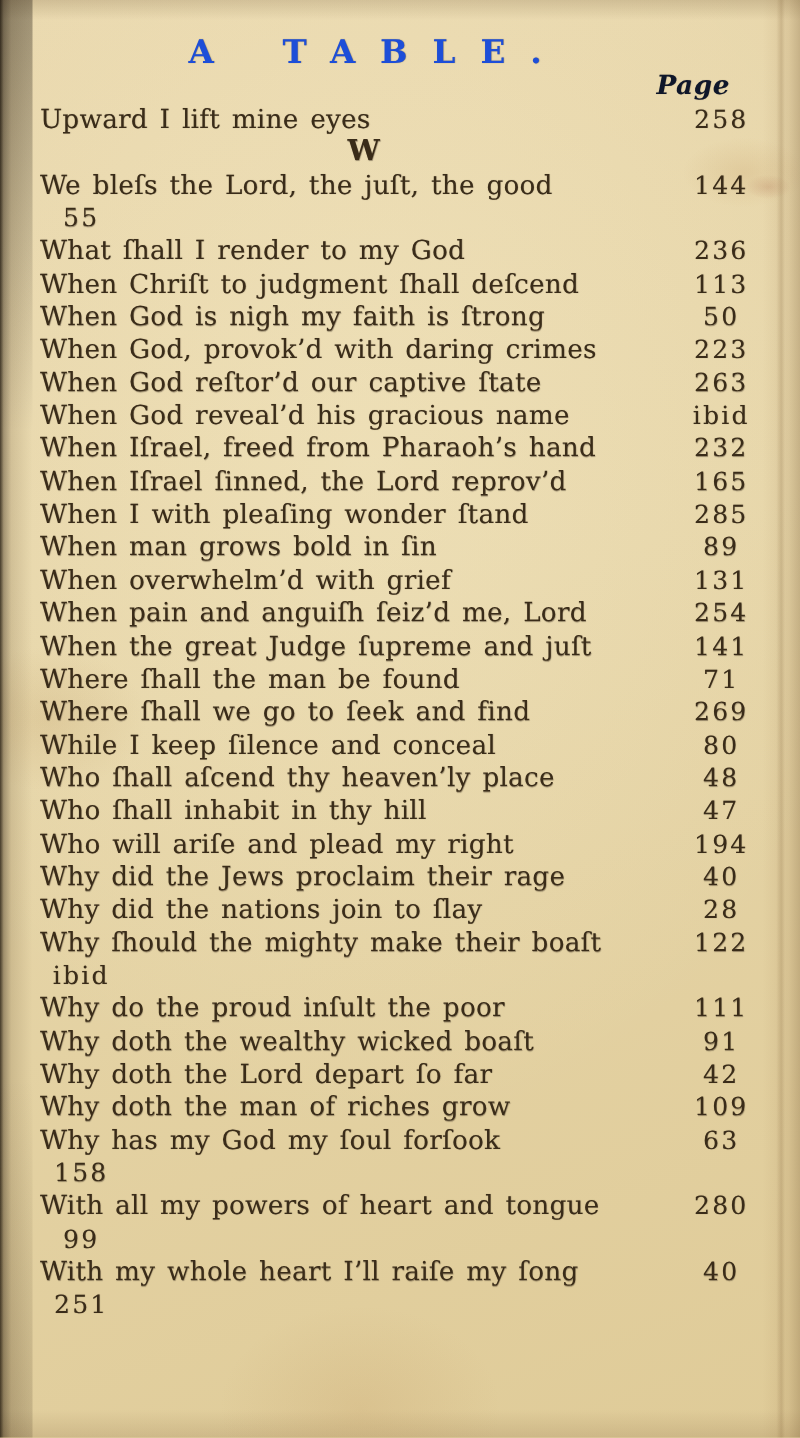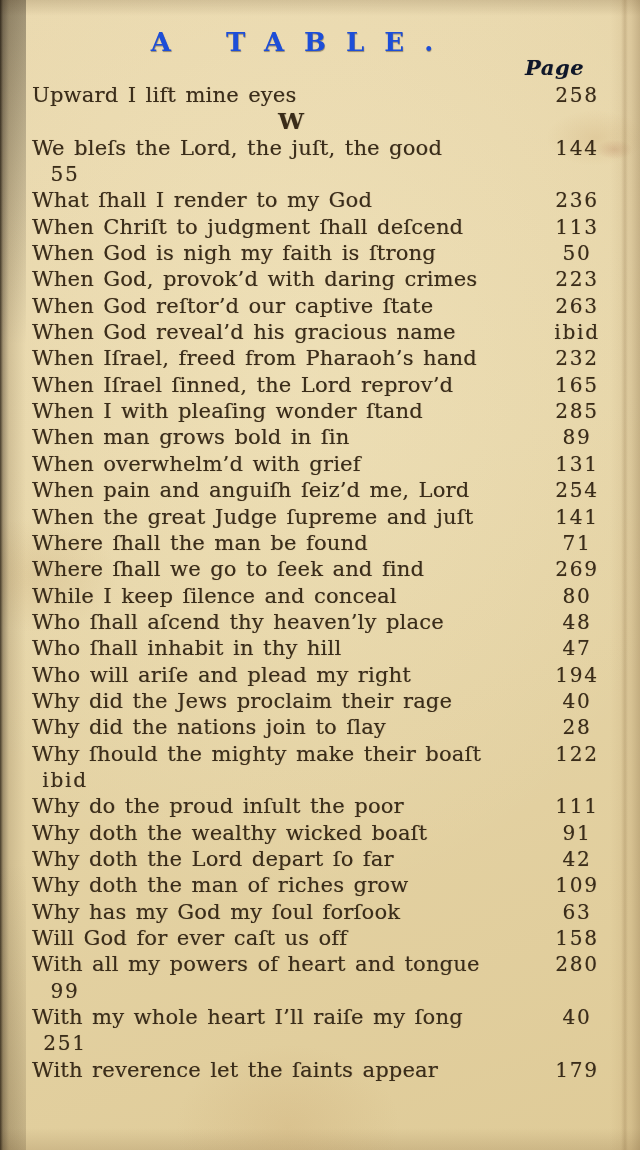--- a/index.html
+++ b/index.html
@@ -211,36 +211,31 @@
       </div>
       <div class="row">
         <span class="txt">Why doth the man of riches grow</span>
         <span class="num">109</span>
       </div>
       <div class="row">
         <span class="txt">Why has my God my ſoul forſook</span>
         <span class="num">63</span>
       </div>
       <div class="row">
-        <span class="txt">Will God for ever caſt us off</span>
         <span class="num">158</span>
       </div>
       <div class="row">
         <span class="txt">With all my powers of heart and tongue</span>
         <span class="num">280</span>
       </div>
       <div class="row">
         <span class="num">99</span>
       </div>
       <div class="row">
         <span class="txt">With my whole heart I’ll raiſe my ſong</span>
         <span class="num">40</span>
       </div>
       <div class="row">
         <span class="num">251</span>
       </div>
-      <div class="row">
-        <span class="txt">With reverence let the ſaints appear</span>
-        <span class="num">179</span>
-      </div>
     </div>
 
 </div>
 
 </body></html>

